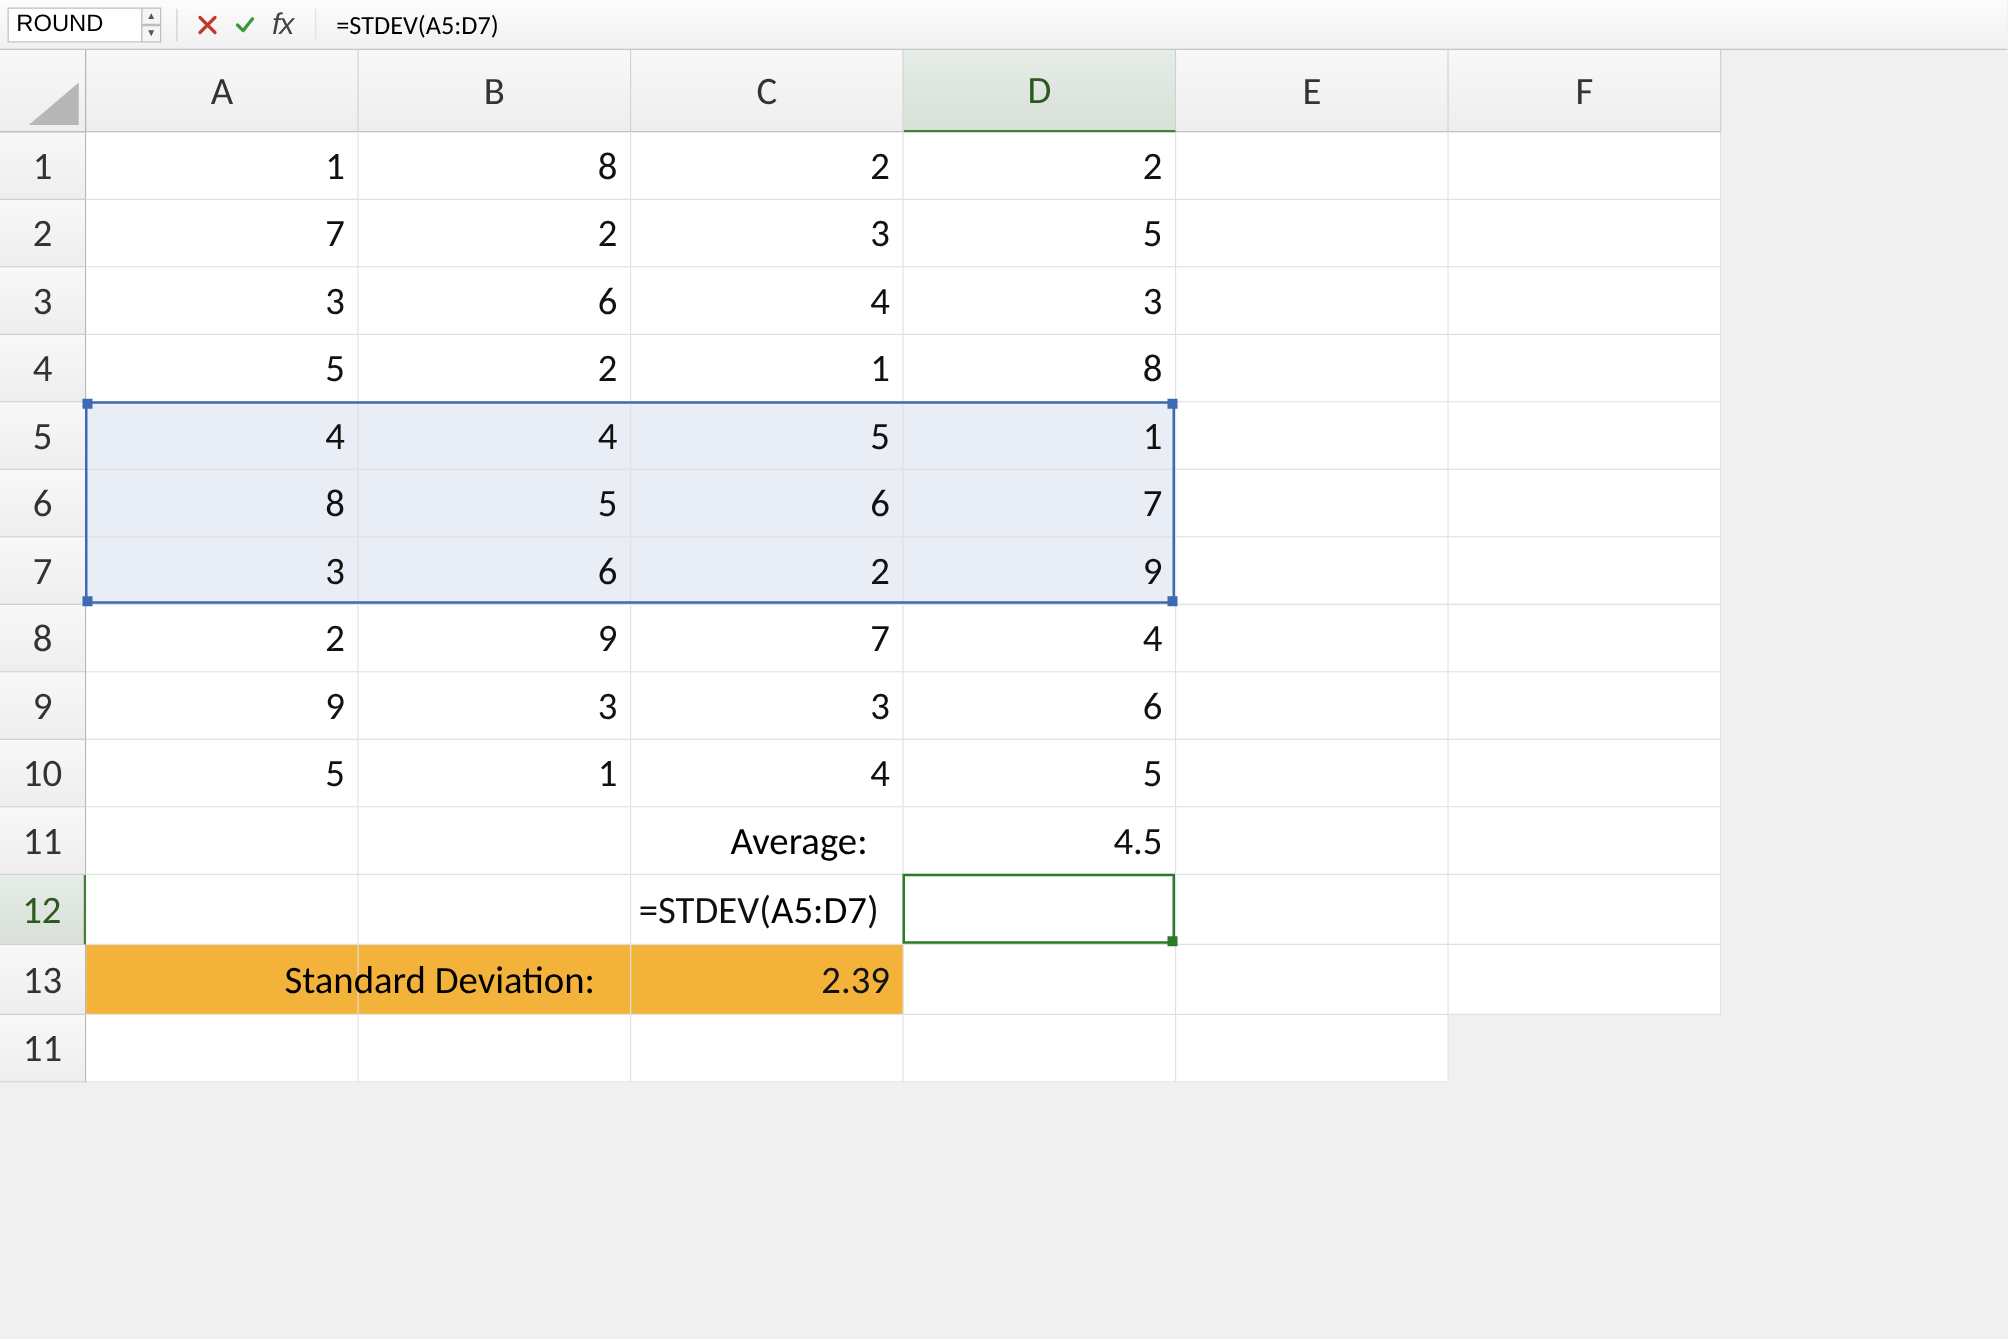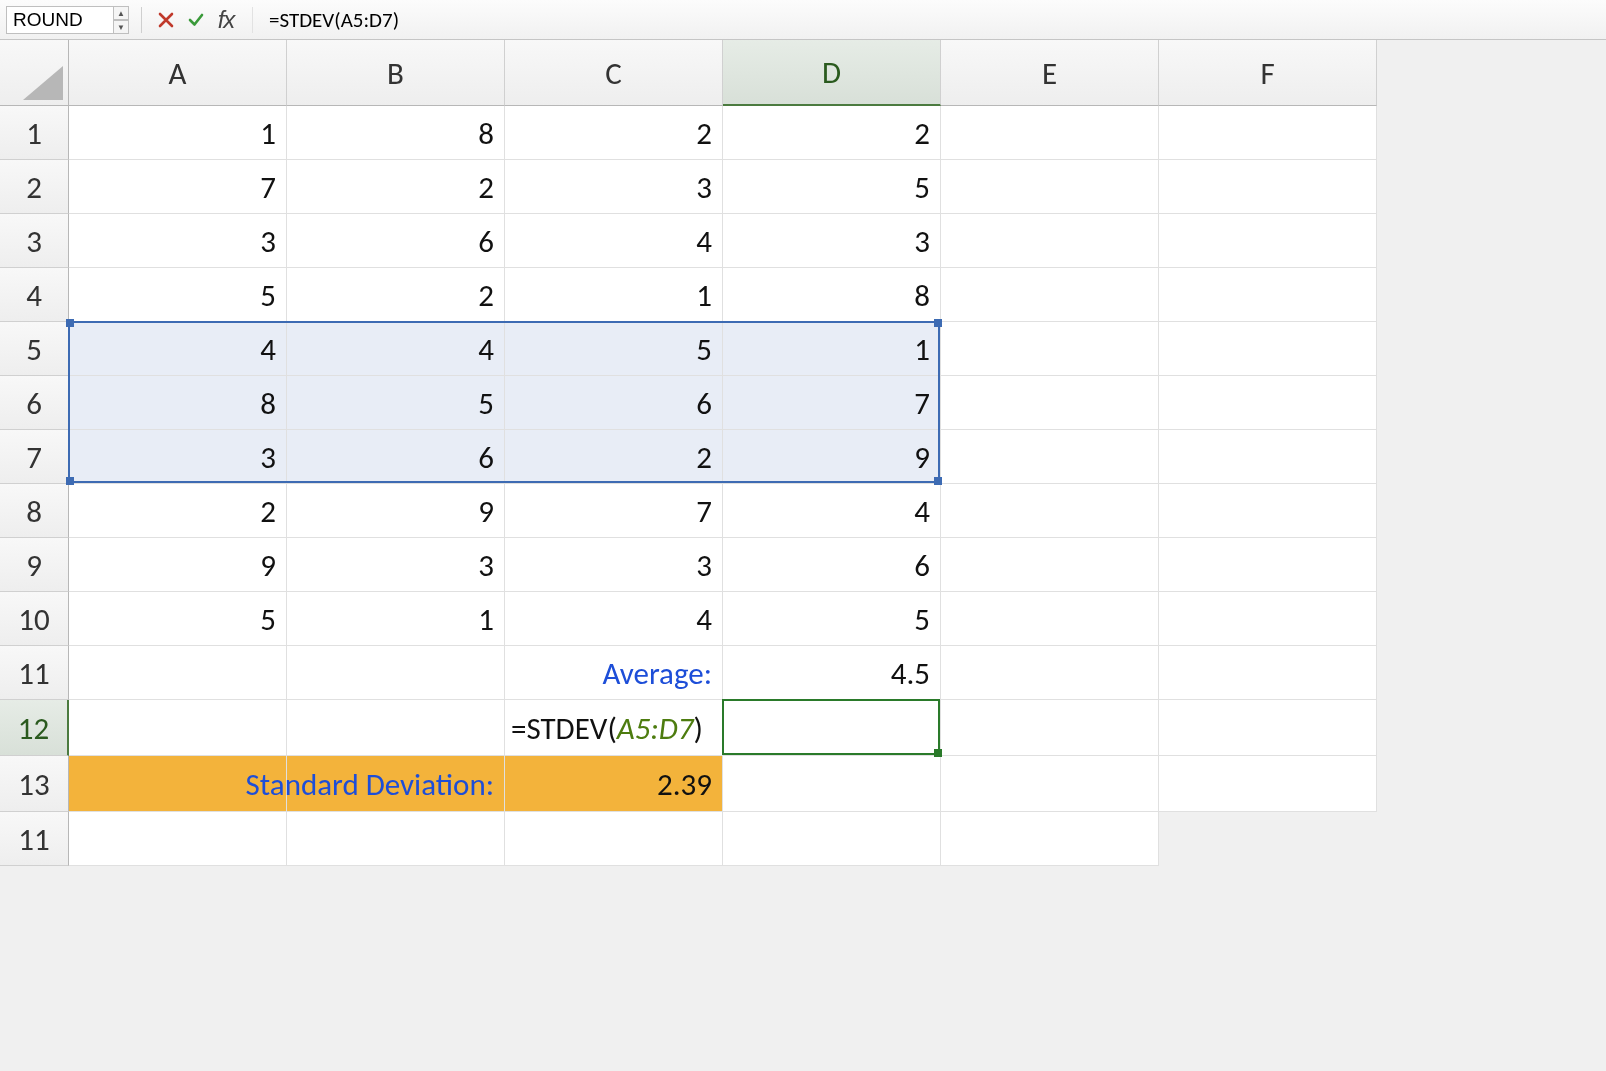--- a/index.html
+++ b/index.html
@@ -23,27 +23,27 @@
   .col-h.active { background:linear-gradient(#e6ece6,#d8e0d8); border-bottom:2px solid #4b7b3f; color:#2a5a1e; }
   .row-headers { width:69px; }
   .row-h { background:linear-gradient(#f8f8f8,#eeeeee); border-right:1px solid #b7b7b7; border-bottom:1px solid #d0d0d0; display:flex; align-items:center; justify-content:center; font-size:31px; color:#333; font-family: Calibri, Arial; }
   .row-h.active { background:linear-gradient(#e6ece6,#d8e0d8); border-right:2px solid #4b7b3f; color:#2a5a1e; }
   .grid { position:relative; }
   .grid-inner { display:grid; position:relative; }
   .cell { border-right:1px solid #e0e0e0; border-bottom:1px solid #e0e0e0; display:flex; align-items:center; background:#fff; font-size:31px; padding:0 10px; font-family: Calibri, Arial; color:#111; position:relative; overflow:visible; }
   .cell.right { justify-content:flex-end; }
   .cell.sel { background:#e8edf6; }
   .cell.orange { background:#f3b33b; }
-  .label-ov { position:absolute; white-space:nowrap; right:10px; font-size:31px; font-family: Calibri, Arial; color:#1d4ed8; pointer-events:none;}
+  .label-ov { position:absolute; white-space:nowrap; right:28px; font-size:31px; font-family: Calibri, Arial; color:#000000; pointer-events:none;}
   .range-marquee { position:absolute; border:2px solid #3d6bb3; pointer-events:none; }
   .rm-handle { position:absolute; width:8px; height:8px; background:#3d6bb3; }
   .active-outline { position:absolute; border:2px solid #2a7a2a; pointer-events:none; }
   .ao-handle { position:absolute; right:-4px; bottom:-4px; width:8px; height:8px; background:#2a7a2a; }
   .formula-span { white-space:nowrap; font-size:31px; font-family: Calibri, Arial; position:absolute; left:6px; }
-  .formula-span .ref { color:#4d7c0f;font-style:italic; }
+  .formula-span .ref { color:#000000; }
   .top-block { display:flex; }
   .body-block { display:flex; }
 </style>
 </head>
 <body>
 
 <div class="toolbar">
   <div class="namebox-wrap">
     <input class="namebox" value="ROUND" style="">
     <div class="nb-arrows">

